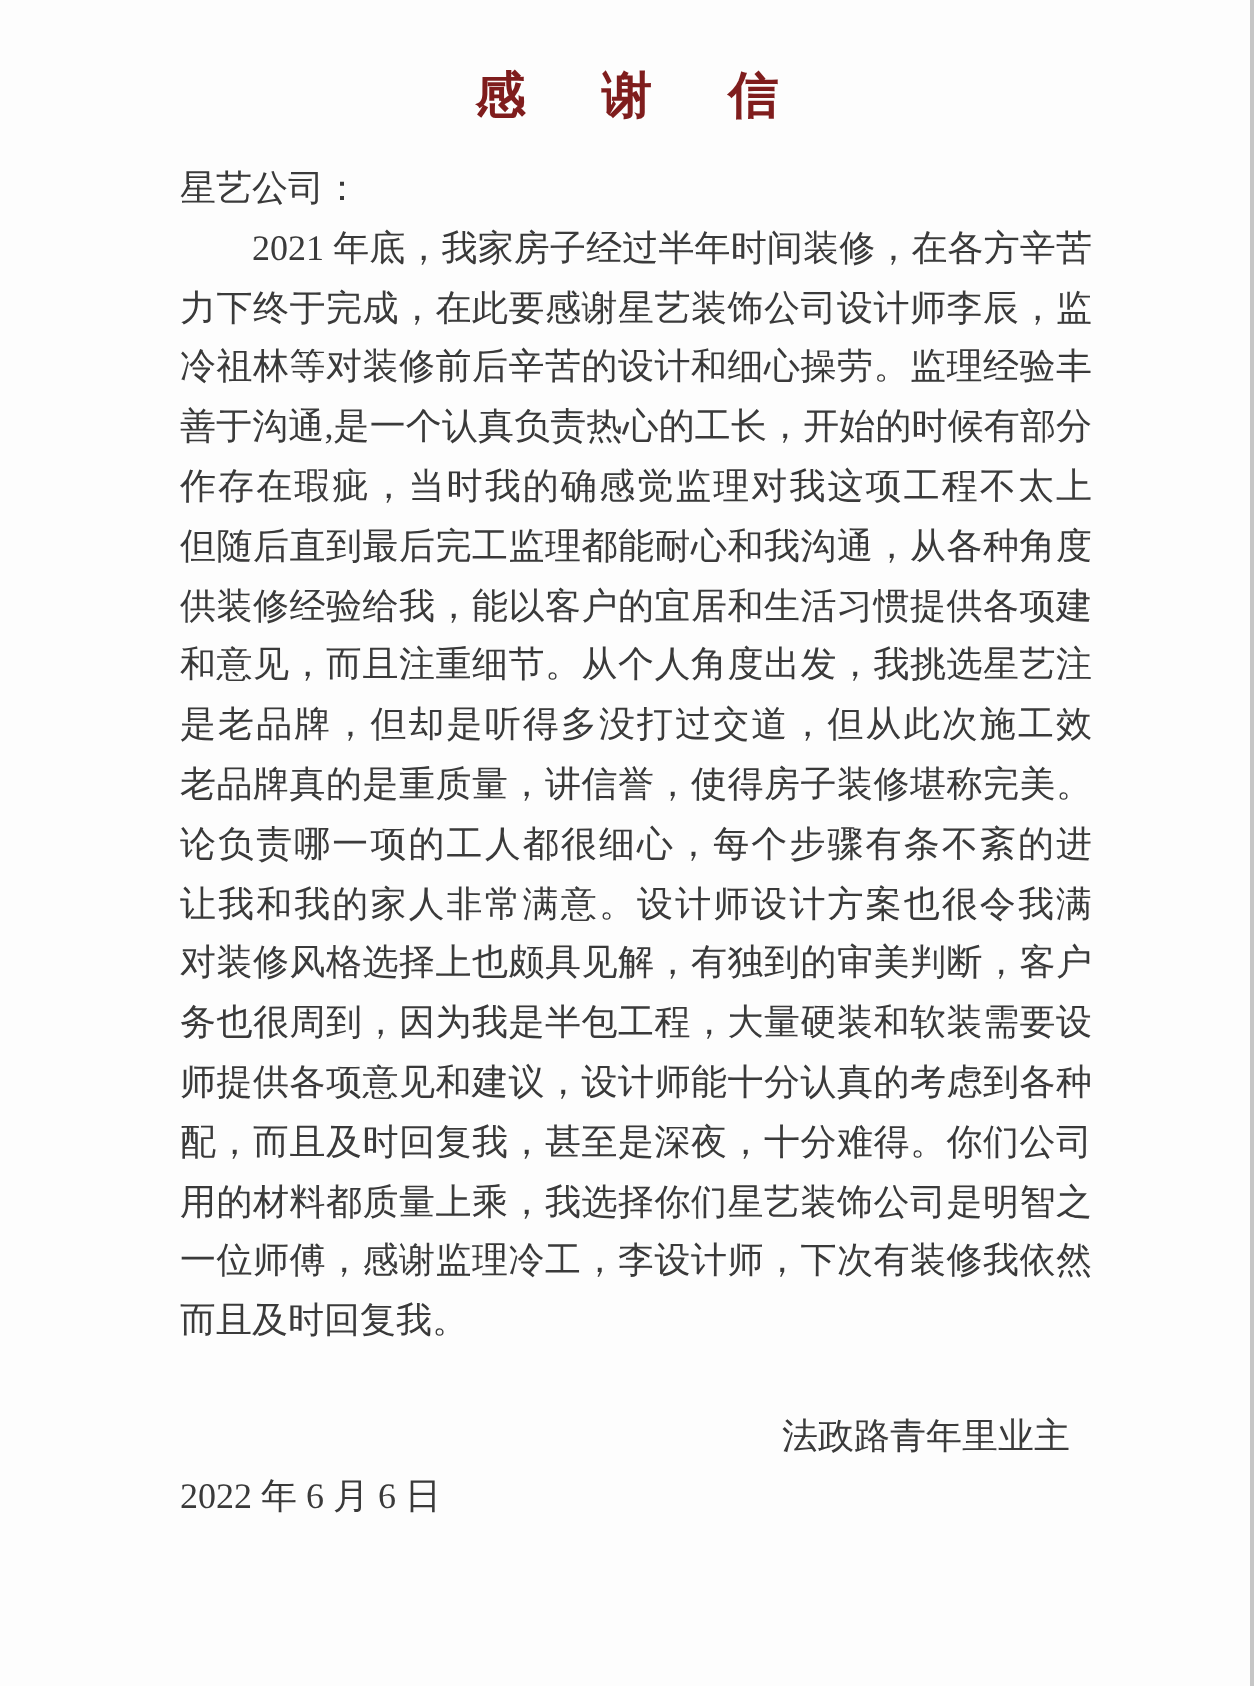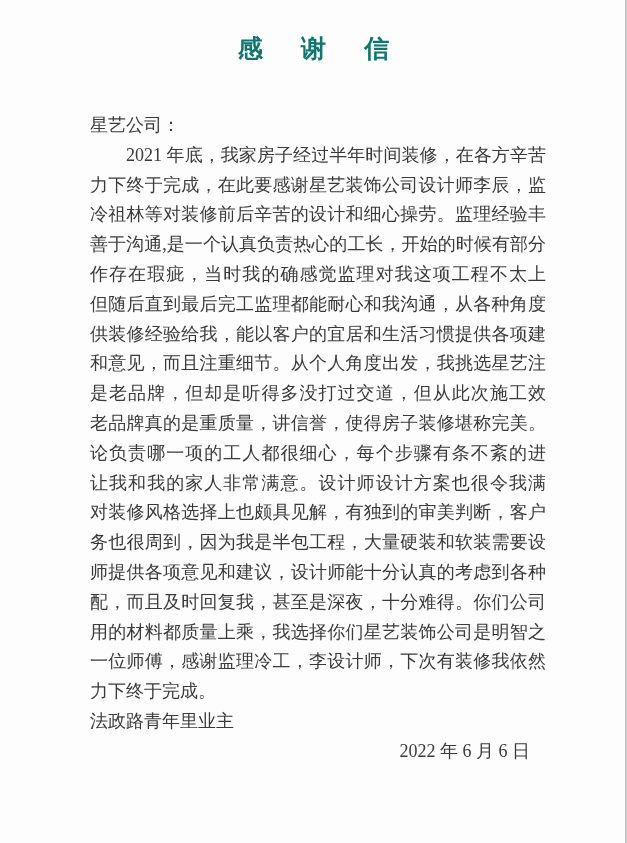--- a/index.html
+++ b/index.html
@@ -31,25 +31,25 @@
     position: absolute;
     top: 32px;
     left: 0;
     width: 627px;
     text-align: center;
     font-size: 25px;
     line-height: 34px;
     font-weight: bold;
     letter-spacing: 16px;
     text-indent: 16px;
-    color: #0f766e;
+    color: #7f1d1d;
   }
   .content {
     position: absolute;
-    top: 111px;
+    top: 80px;
     left: 90px;
     width: 456px;
     font-size: 18px;
     line-height: 29.8px;
     color: #3a3a3a;
   }
   .content .line {
     height: 29.8px;
     overflow: hidden;
   }
@@ -58,26 +58,27 @@
     text-align-last: justify;
     text-justify: inter-character;
   }
   .indent {
     text-indent: 36px;
   }
   .plain {
     text-align: left;
   }
   .sign {
-    text-align: left;
+    text-align: right;
     padding-right: 11px;
     box-sizing: border-box;
+    margin-top: 28px;
   }
   .date {
-    text-align: right;
+    text-align: left;
     padding-right: 16px;
     box-sizing: border-box;
   }
 </style>
 </head>
 <body>
 
 <div class="page">
   <div class="page-edge"></div>
   <div class="title">感 谢 信</div>
@@ -94,17 +95,17 @@
       <div class="line justify">是老品牌，但却是听得多没打过交道，但从此次施工效果，</div>
       <div class="line justify">老品牌真的是重质量，讲信誉，使得房子装修堪称完美。无</div>
       <div class="line justify">论负责哪一项的工人都很细心，每个步骤有条不紊的进行，</div>
       <div class="line justify">让我和我的家人非常满意。设计师设计方案也很令我满意，</div>
       <div class="line justify">对装修风格选择上也颇具见解，有独到的审美判断，客户服</div>
       <div class="line justify">务也很周到，因为我是半包工程，大量硬装和软装需要设计</div>
       <div class="line justify">师提供各项意见和建议，设计师能十分认真的考虑到各种搭</div>
       <div class="line justify">配，而且及时回复我，甚至是深夜，十分难得。你们公司所</div>
       <div class="line justify">用的材料都质量上乘，我选择你们星艺装饰公司是明智之举，</div>
       <div class="line justify">一位师傅，感谢监理冷工，李设计师，下次有装修我依然会</div>
-      <div class="line plain">力下终于完成。</div>
+      <div class="line plain">而且及时回复我。</div>
       <div class="line sign">法政路青年里业主</div>
       <div class="line date">2022 年 6 月 6 日</div>
     </div>
 </div>
 
 </body></html>

